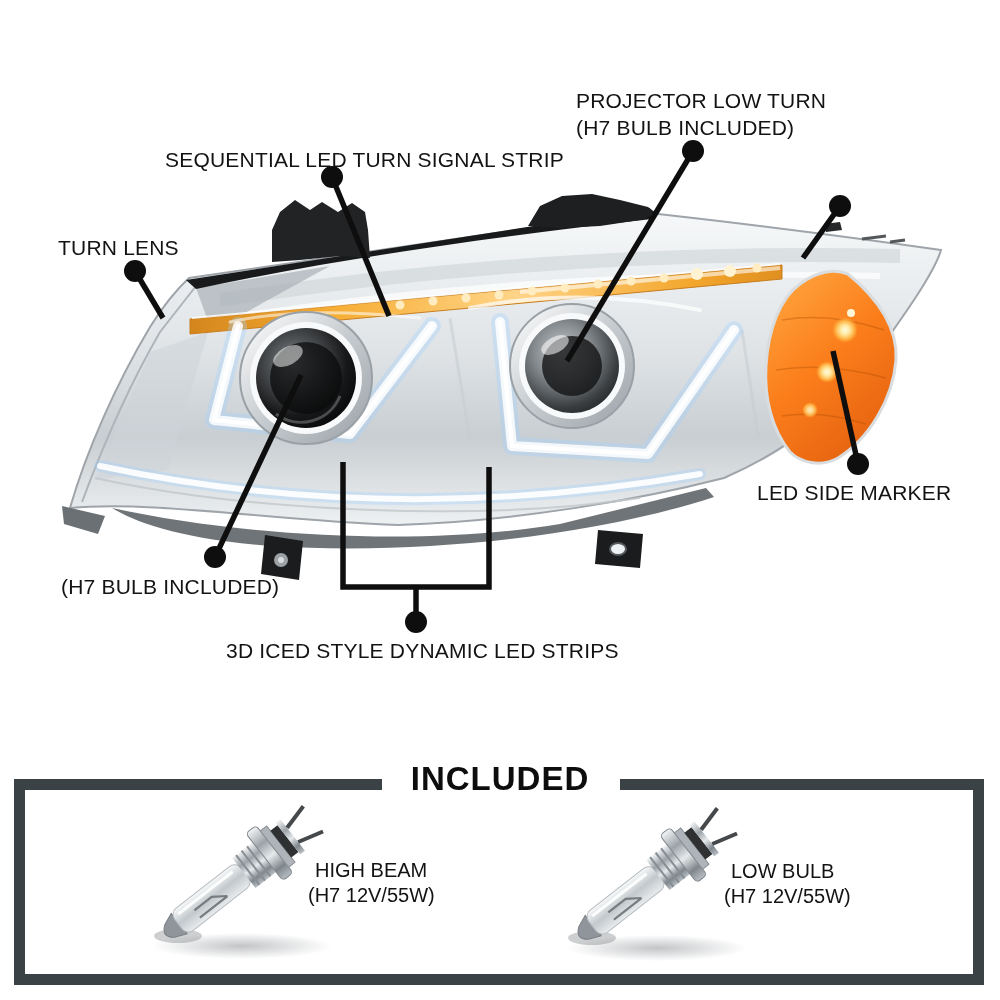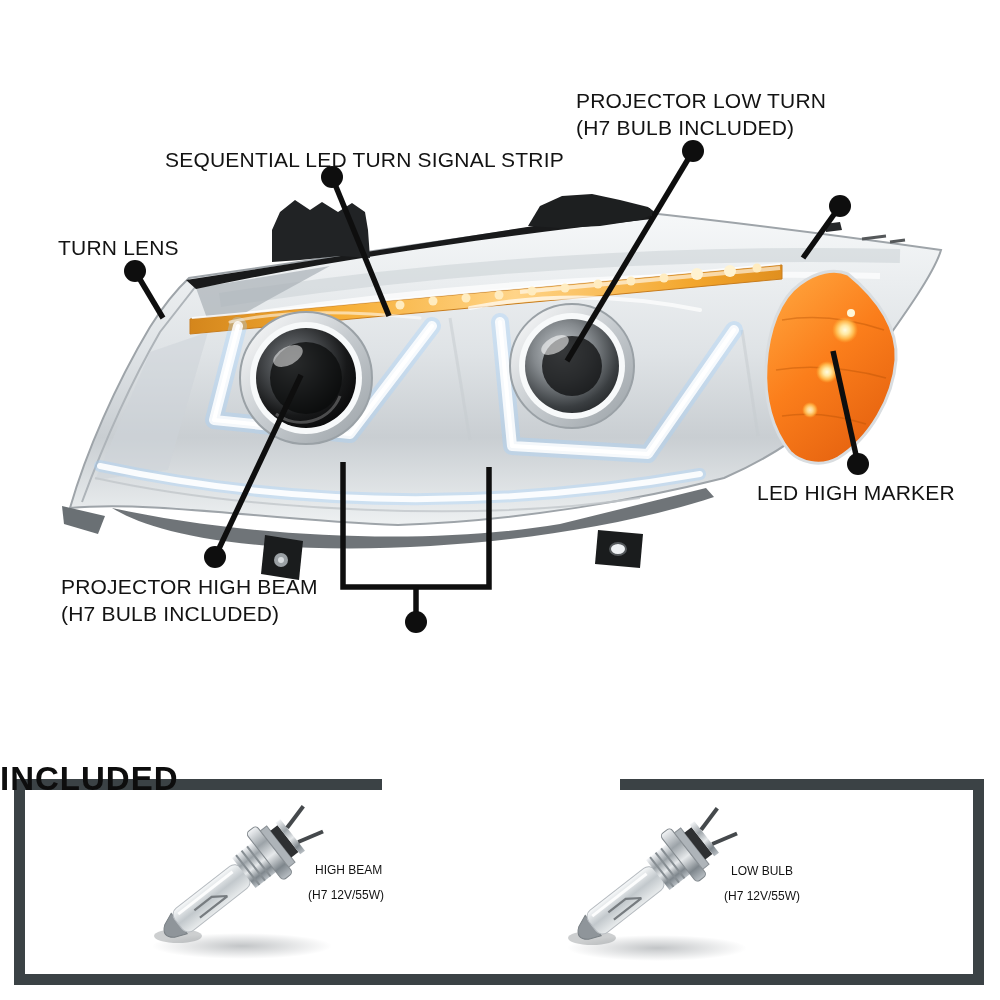--- a/index.html
+++ b/index.html
@@ -8,25 +8,25 @@
     font-family:"Liberation Sans", sans-serif; overflow:hidden;
   }
   .stage svg { position:absolute; left:0; top:0; }
   .callout-label {
     position:absolute; font-size:21px; line-height:27px; font-weight:400;
     color:#131313; white-space:nowrap; letter-spacing:0.2px;
   }
   .callout-label span { display:block; }
   .center-label { text-align:center; }
   .included-title {
-    position:absolute; left:0; right:0; top:760px; 
+    position:absolute; left:0; right:0; top:760px; text-align:center;
     font-size:33px; font-weight:700; color:#0d0d0d; letter-spacing:1px;
   }
   .bulb-label {
-    position:absolute; font-size:12px; line-height:25px; font-weight:400;
+    position:absolute; font-size:20px; line-height:25px; font-weight:400;
     color:#131313; white-space:nowrap;
   }
 </style>
 </head>
 <body>
 
 <div class="stage">
 
   <svg width="1000" height="1000" viewBox="0 0 1000 1000">
     <defs>
@@ -256,27 +256,27 @@
   <div class="callout-label" style="left:58px; top:234px;">TURN LENS</div>
 
   <div class="callout-label" style="left:136px; top:146px;margin-left:29px;">SEQUENTIAL LED TURN SIGNAL STRIP</div>
 
   <div class="callout-label" style="left:576px; top:87px;">
     <span>PROJECTOR LOW TURN</span>
     <span>(H7 BULB INCLUDED)</span>
   </div>
 
 
-  <div class="callout-label" style="left:757px; top:479px;">LED HIGH MARKER</div>
+  <div class="callout-label" style="left:757px; top:479px;">LED SIDE MARKER</div>
 
   <div class="callout-label" style="left:61px; top:573px;">
-    <span>PROJECTOR HIGH BEAM</span>
     <span>(H7 BULB INCLUDED)</span>
   </div>
 
+  <div class="callout-label center-label" style="left:226px; top:637px; width:382px;">3D ICED STYLE DYNAMIC LED STRIPS</div>
 
   <div class="included-title">INCLUDED</div>
 
   <div class="bulb-label" style="left:315px; top:858px;">
     <span style="display:block;">HIGH BEAM</span>
     <span style="display:block; margin-left:-7px;">(H7 12V/55W)</span>
   </div>
 
   <div class="bulb-label" style="left:731px; top:859px;">
     <span style="display:block;">LOW BULB</span>

